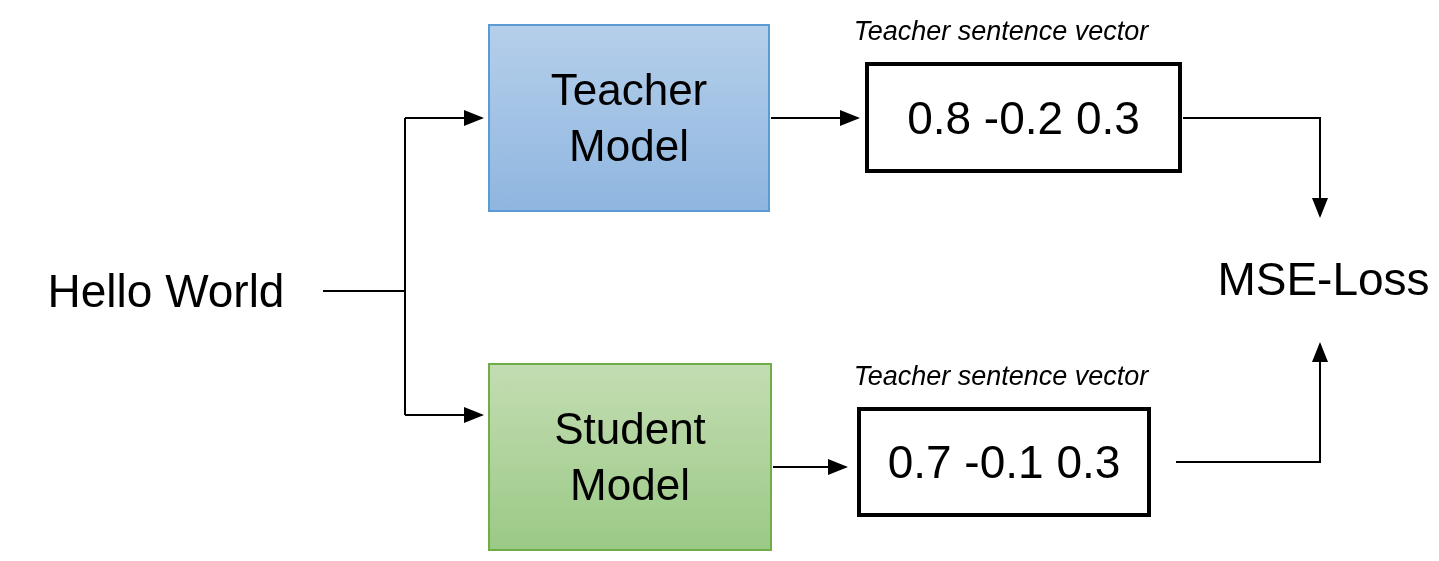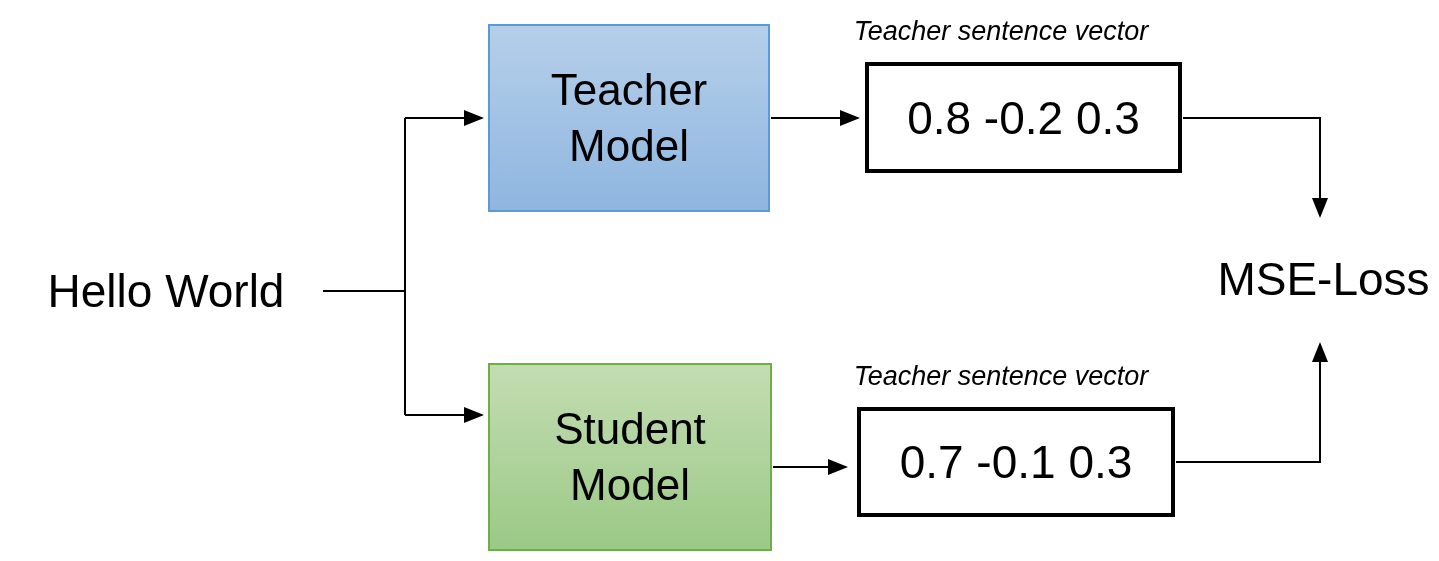--- a/index.html
+++ b/index.html
@@ -56,21 +56,21 @@
   }
 
   .vector-box {
     background: #ffffff;
     border: 4px solid #000000;
     font-size: 46px;
     white-space: nowrap;
   }
 
   .teacher-vector { left: 865px; top: 62px;  width: 317px; height: 111px; }
-  .student-vector { left: 857px; top: 407px; width: 318px; height: 110px; }
+  .student-vector { left: 857px; top: 407px; width: 294px; height: 110px; }
 
   .vector-caption {
     position: absolute;
     width: 330px;
     font-size: 27px;
     font-style: italic;
     text-align: center;
     white-space: nowrap;
   }
   .teacher-caption { left: 836px; top: 16px; }

